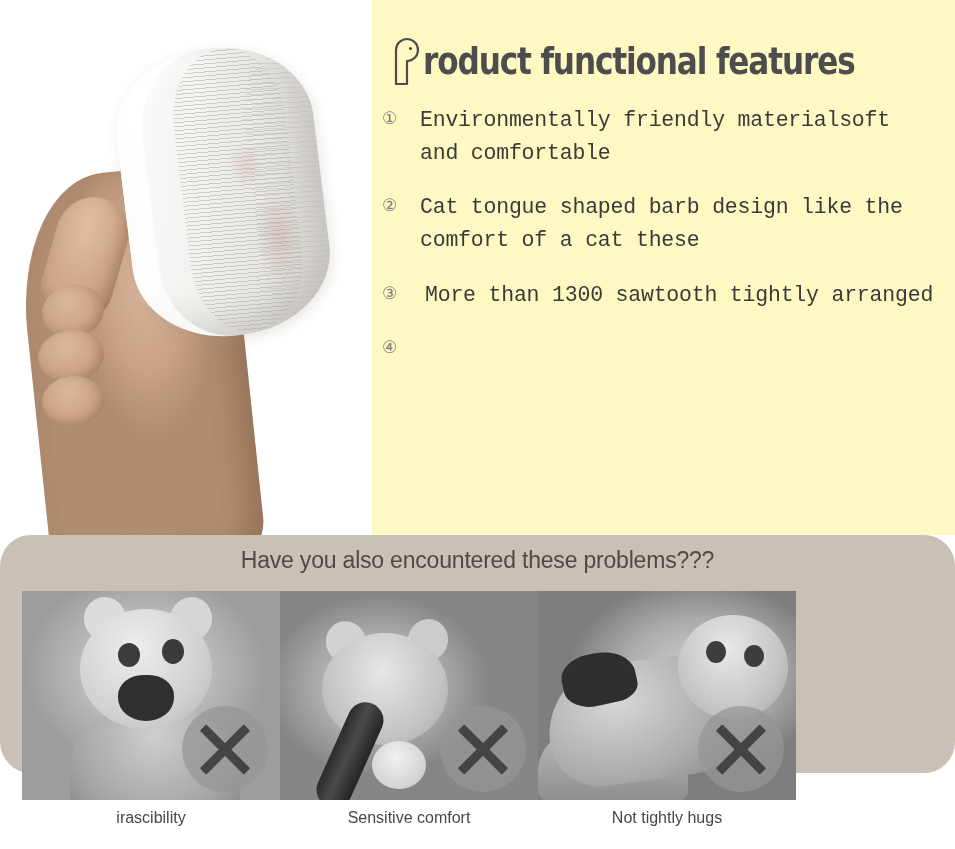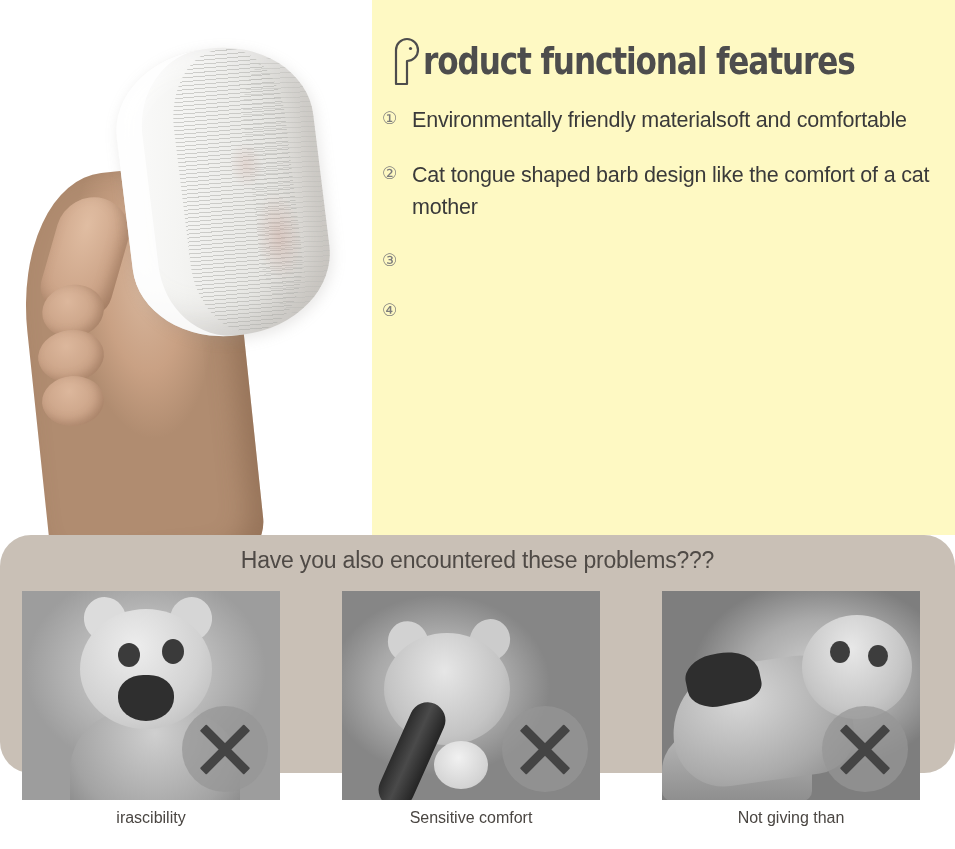--- a/index.html
+++ b/index.html
@@ -171,26 +171,27 @@
     flex: 0 0 auto;
     font-family: "DejaVu Sans", sans-serif;
     font-size: 17px;
     color: #7c7c7c;
     line-height: 1.52;
     padding-top: 2px;
     width: 30px;
   }
   .feature-text {
     flex: 1 1 auto;
-    font-family: Liberation Sans, sans-serif;
+    font-family: Liberation Mono, monospace;
     font-size: 21.5px;
     line-height: 1.52;
     color: #3a3a3a;
     letter-spacing: -.2px;
     max-width: 520px;
+    margin-left: 8px;
   }
   .fi-2 .feature-text, .fi-3 .feature-text { padding-left: 5px; }
 
   
   .problems {
     position: absolute;
     left: 0; top: 535px;
     width: 955px; height: 238px;
     background: #c9c0b6;
     border-radius: 31px;
@@ -204,21 +205,20 @@
     font-size: 23px;
     color: #4f4a46;
     letter-spacing: -.2px;
   }
 
   .tiles {
     position: absolute;
     left: 22px; top: 56px;
     width: 898px;
     display: flex;
-    justify-content: space-between;
   }
   .tile { width: 258px; }
   .tile-photo {
     position: relative;
     width: 258px; height: 209px;
     overflow: hidden;
     background: #9a9a9a;
     filter: grayscale(100%);
   }
   .tile-caption {
@@ -337,24 +337,25 @@
       <span class="title-rest">roduct functional features</span>
     </div>
 
     <div class="feature-list">
       <div class="feature-item fi-0">
         <span class="feature-num">①</span>
         <span class="feature-text">Environmentally friendly materialsoft and comfortable</span>
       </div>
       <div class="feature-item fi-1">
         <span class="feature-num">②</span>
-        <span class="feature-text">Cat tongue shaped barb design like the comfort of a cat mother</span>
+        <span class="feature-text">Cat tongue shaped barb design like the comfort of a cat these</span>
       </div>
       <div class="feature-item fi-2">
         <span class="feature-num">③</span>
+        <span class="feature-text">More than 1300 sawtooth  tightly arranged</span>
       </div>
       <div class="feature-item fi-3">
         <span class="feature-num">④</span>
       </div>
     </div>
 
   </div>
 </div>
 
 <div class="problems">
@@ -395,17 +396,17 @@
       <div class="tile-photo">
         <div class="cat-bg cat-c"></div>
         <div class="blob arm-c"></div>
         <div class="blob body-c"></div>
         <div class="blob dark-c"></div>
         <div class="blob head-c"></div>
         <div class="blob eye-c1"></div>
         <div class="blob eye-c2"></div>
         <div class="x-badge"></div>
       </div>
-      <div class="tile-caption">Not giving than</div>
+      <div class="tile-caption">Not tightly hugs</div>
     </div>
 
   </div>
 </div>
 
 </body></html>

